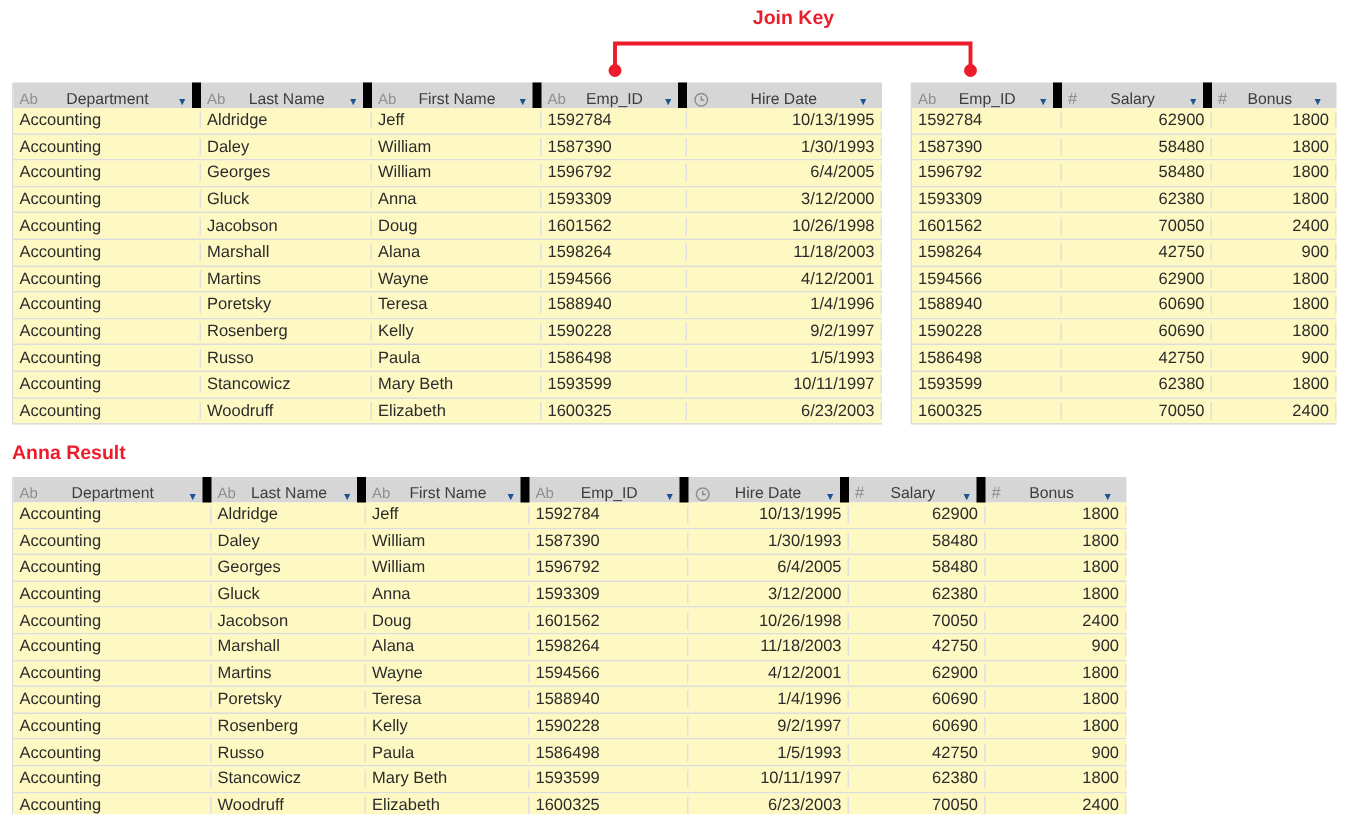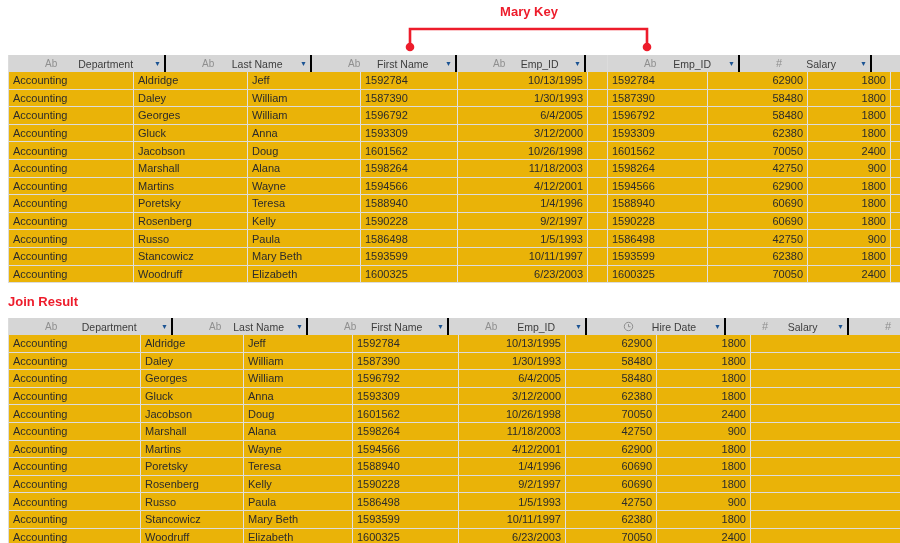--- a/index.html
+++ b/index.html
@@ -8,28 +8,28 @@
 
   
   .annot{position:absolute;color:#ed1c2b;font-weight:bold;font-size:13px;white-space:nowrap;}
   #join-key-label{left:410px;top:4px;width:238px;text-align:center;}
   #join-result-label{left:8px;top:294px;}
   #join-connector{position:absolute;left:0;top:0;}
 
   
   .pq-table{position:absolute;font-size:11px;border-left:1px solid #dcdcdc;}
   .hrow{display:flex;height:17px;background:#d6d6d6;}
-  .hcell{display:flex;align-items:center;box-sizing:border-box;
-         padding:0 3px 0 4px;border-right:2px solid #000000;cursor:pointer;margin-left:32px;}
+  .hcell{display:flex;align-items:flex-end;box-sizing:border-box;
+         padding:0 3px 0 4px;border-right:6px solid #000000;cursor:pointer;}
   .hcell:last-child{border-right-color:transparent;}
   .ticon{color:#8f8f8f;font-size:10px;flex:none;display:flex;align-items:center;line-height:1;}
   .hlabel{flex:1;text-align:center;color:#3d3d3d;font-weight:normal;font-size:10.5px;
           white-space:nowrap;overflow:hidden;padding:0 2px;}
   .ddicon{color:#1b5393;font-size:7px;flex:none;line-height:1;cursor:pointer;}
-  .trow{display:flex;height:16.6px;border-bottom:1px solid #dcdcdc;background:#eab308;}
+  .trow{display:flex;height:16.6px;border-bottom:1px solid #dcdcdc;background:#fef9c3;align-items:center;}
   .tcell{display:flex;align-items:center;box-sizing:border-box;
          border-right:1px solid #e0e0e0;padding:0 4px;white-space:nowrap;
          overflow:hidden;color:#2b2b2b;}
   .al{justify-content:flex-start;}
   .ar{justify-content:flex-end;}
 
   
   #employees-table .c0{width:125px}
   #employees-table .c1{width:114px}
   #employees-table .c2{width:113px}
@@ -54,21 +54,21 @@
 <body>
 
 <div class="canvas">
 
   <svg id="join-connector" width="900" height="54" viewBox="0 0 900 54">
     <path d="M410 45 V29 H647 V45" fill="none" stroke="#ed1c2b" stroke-width="2.6"></path>
     <circle cx="410" cy="47" r="4.3" fill="#ed1c2b"></circle>
     <circle cx="647" cy="47" r="4.3" fill="#ed1c2b"></circle>
   </svg>
 
-  <div id="join-key-label" class="annot">Mary Key</div>
+  <div id="join-key-label" class="annot">Join Key</div>
 
   <div id="employees-table" class="pq-table">
       <div class="hrow">
         <div class="hcell c0">
           <span class="ticon">Ab</span>
           <span class="hlabel">Department</span>
           <span class="ddicon">▼</span>
         </div>
         <div class="hcell c1">
           <span class="ticon">Ab</span>
@@ -259,21 +259,21 @@
           <div class="tcell c2 ar">1800</div>
         </div>
         <div class="trow">
           <div class="tcell c0 al">1600325</div>
           <div class="tcell c1 ar">70050</div>
           <div class="tcell c2 ar">2400</div>
         </div>
       </div>
     </div>
 
-  <div id="join-result-label" class="annot">Join Result</div>
+  <div id="join-result-label" class="annot">Anna Result</div>
 
   <div id="result-table" class="pq-table">
       <div class="hrow">
         <div class="hcell c0">
           <span class="ticon">Ab</span>
           <span class="hlabel">Department</span>
           <span class="ddicon">▼</span>
         </div>
         <div class="hcell c1">
           <span class="ticon">Ab</span>

